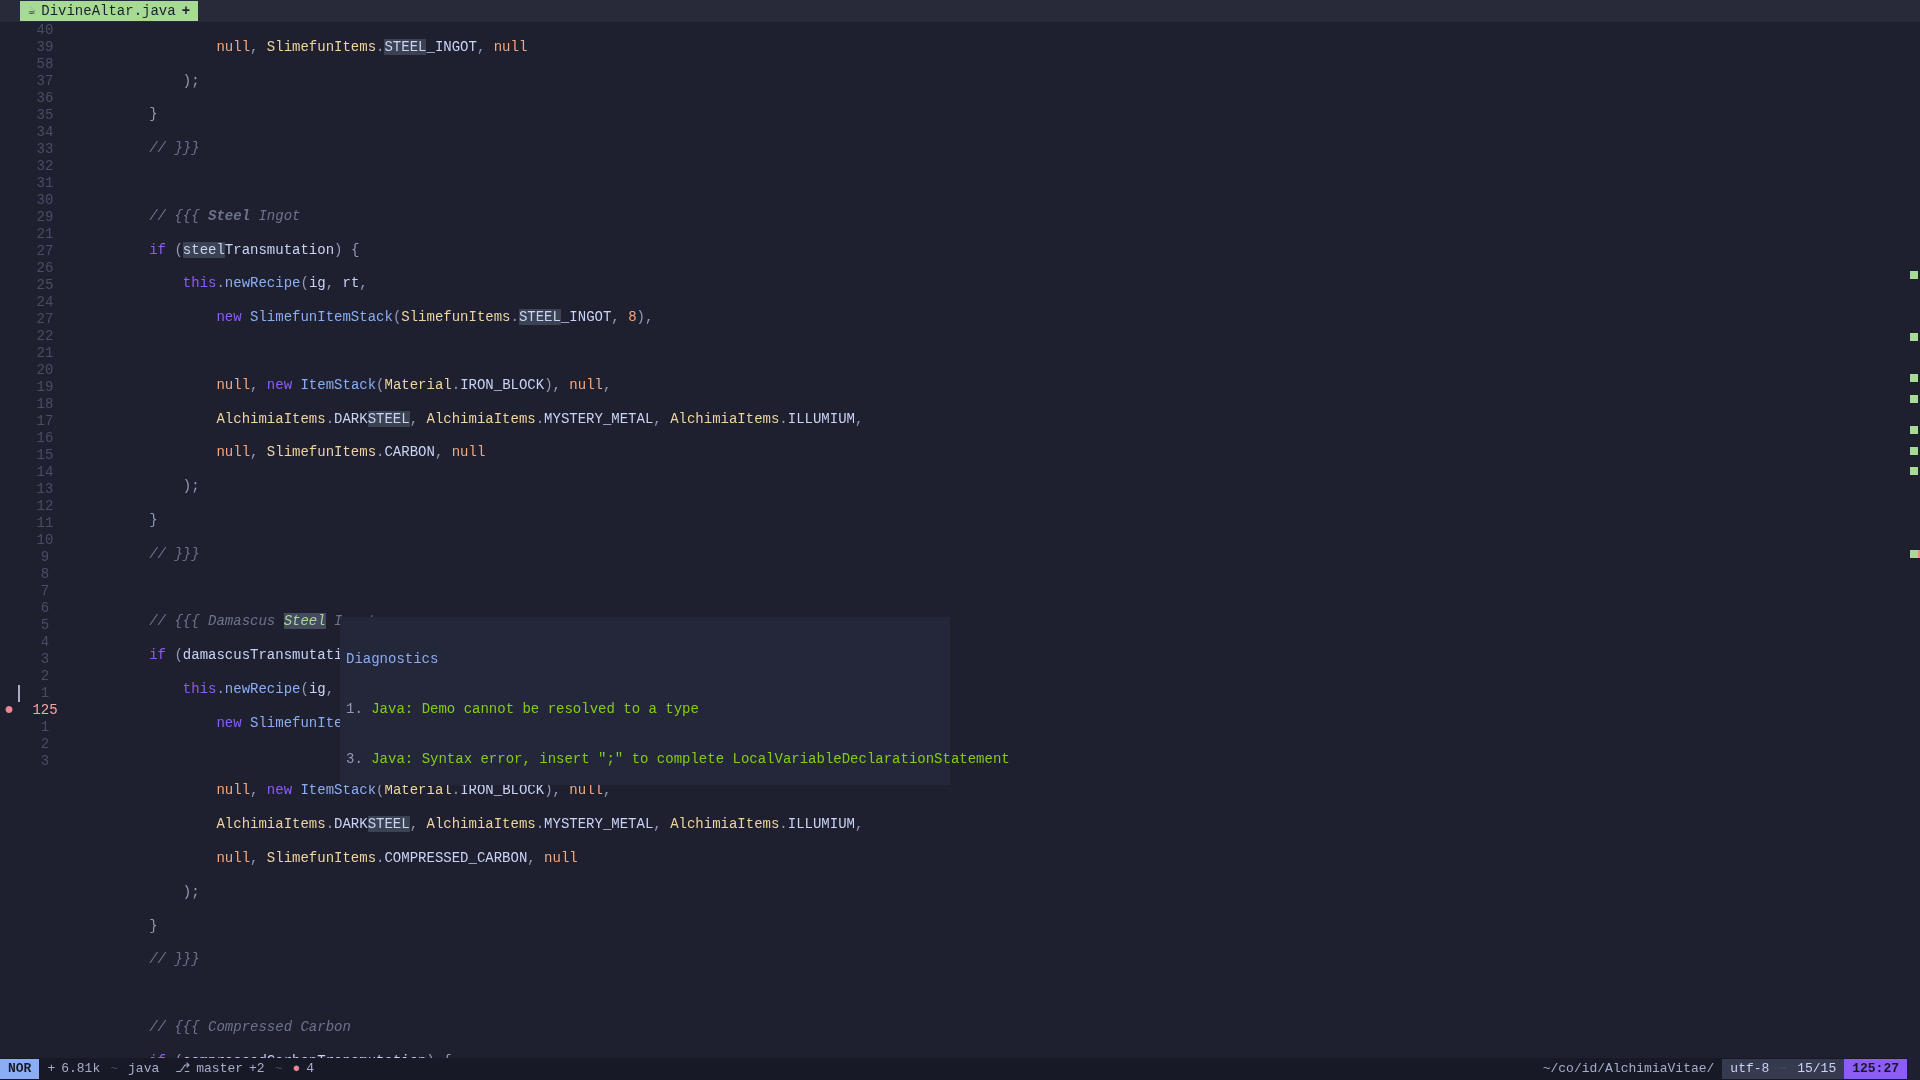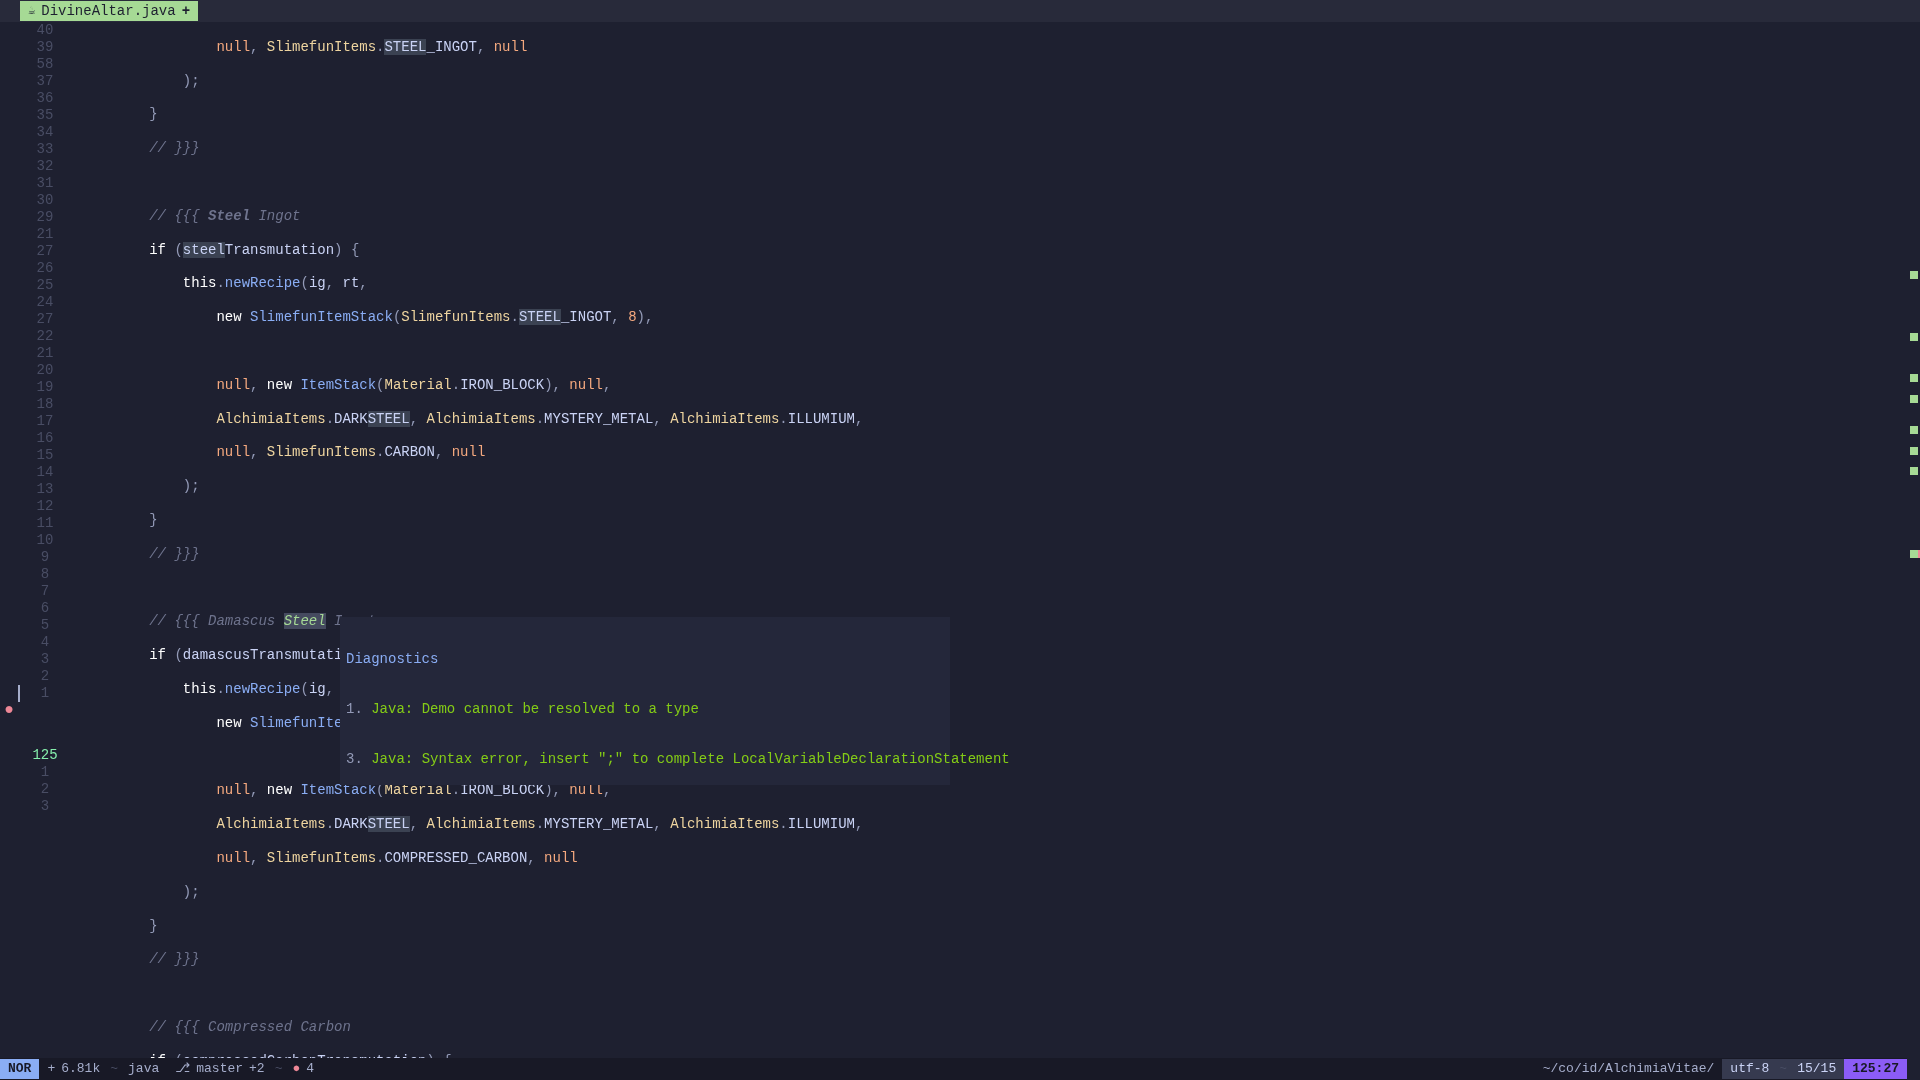--- a/index.html
+++ b/index.html
@@ -38,36 +38,36 @@
 }
 .gutter {
   width: 62px;
   background: #1e2030;
   text-align: center;
   padding-right: 8px;
   color: #494d64;
   user-select: none;
 }
 .gutter .line-num { height: 17px; }
-.gutter .current-line { color: #86efac; margin-top: 45px; }
+.gutter .current-line { color: #fca5a5; }
 .sign-col {
   width: 18px;
   background: #1e2030;
 }
 .sign-col .sign { height: 17px; display:flex; align-items:center; justify-content:center; }
 .sign-col .error-sign { color: #ed8796; font-size: 16px; }
 .code {
   flex: 1;
   background: #1e2030;
   padding-left: 2px;
   white-space: pre;
   position: relative;
 }
 .code-line { height: 17px; }
-.kw { color: #ffffff; text-align: right; }
+.kw { color: #8b5cf6; text-align: right; }
 .type { color: #eed49f; }
 .null { color: #f5a97f; }
 .num { color: #f5a97f; }
 .fn { color: #8aadf4; }
 .field { color: #cad3f5; }
 .comment { color: #6e738d; font-style: italic; }
 .comment-bold { color: #6e738d; font-style: italic; font-weight: bold; }
 .punct { color: #939ab7; }
 .hl-match { background: #3b4252; }
 .comp-hl { background: #454a5f; font-style: italic; color: #a6da95; }

